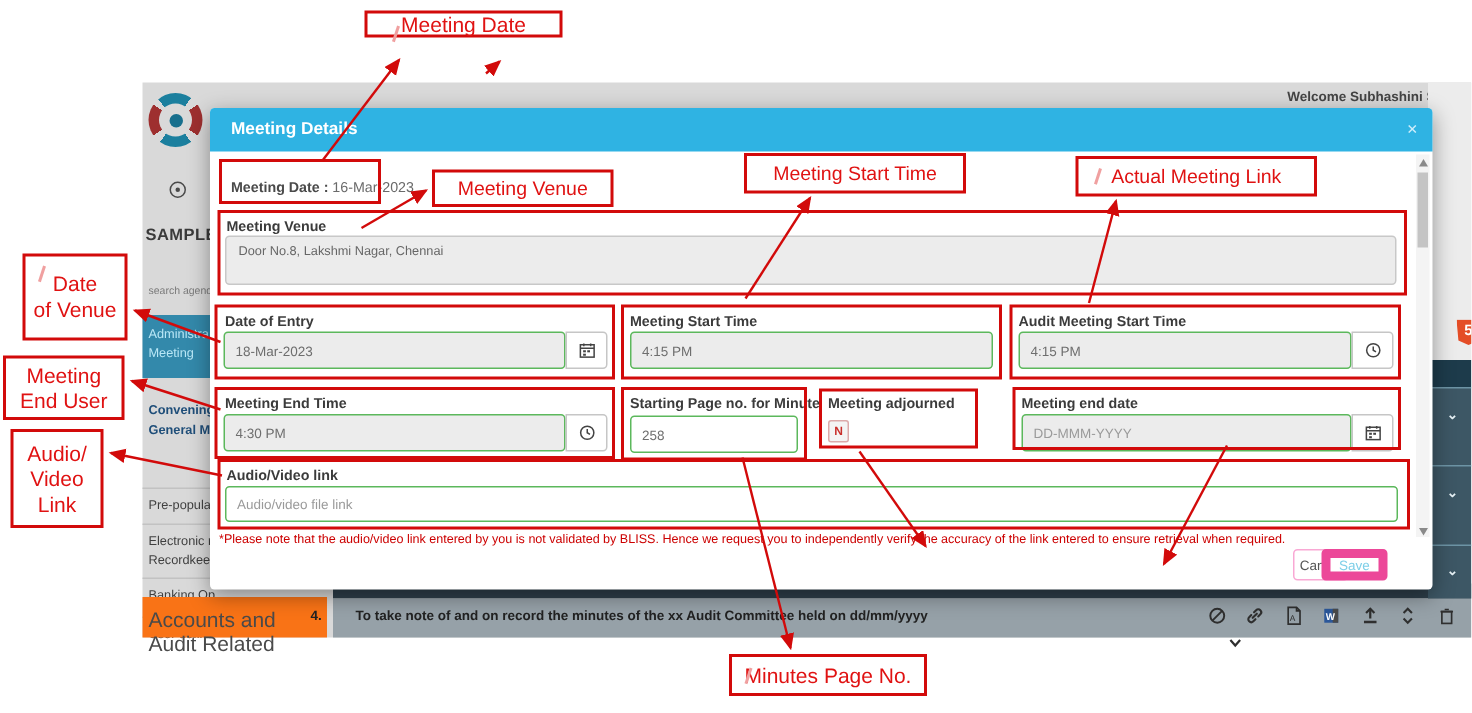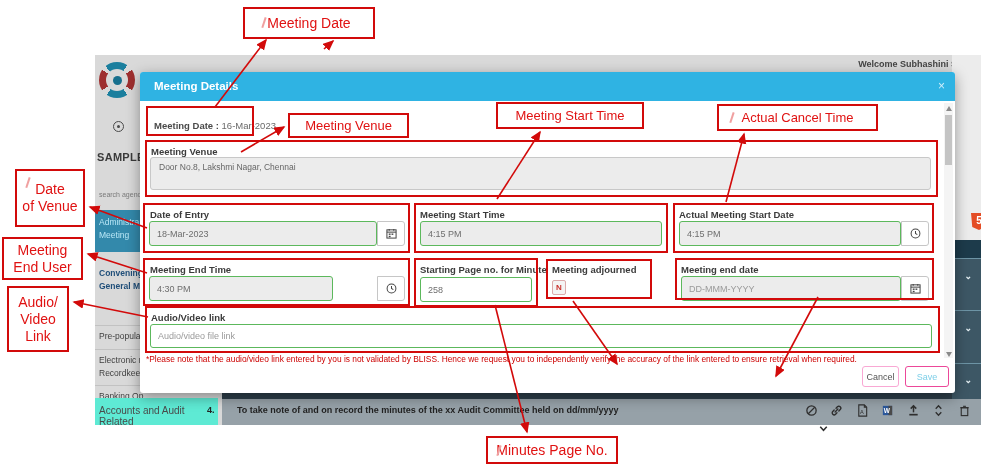--- a/index.html
+++ b/index.html
@@ -22,21 +22,21 @@
 
   .sidebar { position:absolute; left:0; top:130px; width:123px; bottom:0; }
   .sb-search { position:absolute; left:4px; top:6px; font-size:7px; color:#7a7a7a; }
   .sb-item { position:absolute; left:0; width:123px; font-size:8.5px; color:#3f3f3f; padding-left:4px; line-height:13px; }
   .sb-sel { background:#3389ab; color:#b9e7f6; padding-top:6px; height:42px; }
   .sb-navy { color:#1f4e79; font-weight:bold; }
   .sb-sep { border-top:1px solid #c2c2c2; }
 
   .bottom-dark { position:absolute; left:127px; right:0; top:334px; height:10px; background:#2e3f4a; }
   .bottom-row { position:absolute; left:127px; right:0; top:344px; height:26px; background:#96a1a8; }
-  .bottom-cell { position:absolute; left:0; top:343px; width:123px; height:27px; background:#5eead4; font-size:10px; color:#4a4a4a; padding:7px 0 0 4px; }
+  .bottom-cell { position:absolute; left:0; top:343px; width:123px; height:27px; background:#f97316; font-size:14px; color:#4a4a4a; padding:7px 0 0 4px; }
   .agenda-text { position:absolute; left:142px; top:350px; font-size:9px; font-weight:bold; color:#222; white-space:nowrap; }
   .agenda-num { position:absolute; left:112px; top:350px; font-size:9px; font-weight:bold; color:#222; }
   .row-icons { position:absolute; top:349px; height:16px; }
   .row-icons svg { display:inline-block; vertical-align:top; }
 
   .right-col { position:absolute; right:0; top:0; width:29px; height:370px; }
   .rc-white { position:absolute; right:0; top:0; width:29px; height:185px; background:#ececec; }
   .rc-navy { position:absolute; right:0; top:185px; width:29px; height:18px; background:#1d3b4b; }
   .rc-slate { position:absolute; right:0; top:203px; width:29px; height:141px; background:#3d5765; }
   .rc-sep { position:absolute; right:0; width:29px; border-top:1px solid #6d94a5; }
@@ -61,21 +61,21 @@
     border:1px solid #c8c8c8; border-radius:3px; font-size:8.5px; color:#666; padding:4px 8px; }
   .md-label { position:absolute; left:14px; top:48px; font-size:9.5px; font-weight:bold; color:#4a4a4a; }
   .md-value { font-weight:normal; color:#6a6a6a; }
   .n-badge { position:absolute; left:412px; top:208px; width:14px; height:15px; background:#f4f4f4;
     border:1px solid #dcaaaa; border-radius:2px; color:#c9302c; font-size:8px; font-weight:bold;
     text-align:center; line-height:14px; }
   .m-note { position:absolute; left:6px; top:282px; width:792px; font-size:8.4px; color:#cc0000; white-space:nowrap; overflow:hidden; }
   .btn { position:absolute; top:294px; height:21px; background:#fff; border-radius:3px; font-size:9px;
     font-family:"Liberation Sans",sans-serif; cursor:pointer; }
   .btn-cancel { left:722px; width:37px; border:1px solid #f9a8d4; color:#555; }
-  .btn-save { left:765px; width:44px; border:1px solid #ec4899; color:#7ecfe8; }
+  .btn-save { left:741px; width:44px; border:6px solid #ec4899; color:#7ecfe8; }
   .m-scroll { position:absolute; right:2px; top:31px; width:9px; height:255px; background:#f4f4f4; }
   .m-thumb { position:absolute; right:3px; top:43px; width:7px; height:50px; background:#c4c4c4; }
   .scr-arrow { position:absolute; right:3px; width:0; height:0; border-left:3.5px solid transparent; border-right:3.5px solid transparent; }
   .scr-up { top:34px; border-bottom:5px solid #8a8a8a; }
   .scr-down { top:280px; border-top:5px solid #8a8a8a; }
 
   
   .ann-rect { position:absolute; border:2px solid #d20a0a; z-index:20; pointer-events:none; }
   .callout { position:absolute; border:2px solid #d20a0a; background:#fff; z-index:22; color:#e01212;
     font-size:14px; display:flex; flex-direction:column; align-items:center; justify-content:center;
@@ -208,31 +208,31 @@
           <line x1="8.5" y1="1" x2="8.5" y2="3" stroke="#444" stroke-width="1.1"></line>
           <rect x="3" y="6" width="2" height="1.5" fill="#444"></rect>
           <rect x="6" y="6" width="2" height="1.5" fill="#444"></rect>
           <rect x="3" y="8.5" width="2" height="1.5" fill="#444"></rect>
         </svg>
     </div>
 
     <div class="m-label" style="left:280px; top:137px;">Meeting Start Time</div>
     <input class="m-input" style="left: 280px; top: 149px; width: 242px;" readonly="" value="4:15 PM">
 
-    <div class="m-label" style="left:539px; top:137px;">Actual Meeting Start Date</div>
+    <div class="m-label" style="left:539px; top:137px;">Audit Meeting Start Time</div>
     <input class="m-input" style="left: 539px; top: 149px; width: 222px;" readonly="" value="4:15 PM">
     <div class="icon-btn" style="left:761px; top:149px;">
       <svg width="11" height="11" viewBox="0 0 12 12">
           <circle cx="6" cy="6" r="4.8" fill="none" stroke="#444" stroke-width="1.1"></circle>
           <path d="M6 3.2 V6 L8 7.2" fill="none" stroke="#444" stroke-width="1.1"></path>
         </svg>
     </div>
 
     <div class="m-label" style="left:10px; top:192px;text-align:center;">Meeting End Time</div>
-    <input class="m-input" style="left: 9px; top: 204px; width: 184px;" readonly="" value="4:30 PM">
+    <input class="m-input" style="left: 9px; top: 204px; width: 228px;" readonly="" value="4:30 PM">
     <div class="icon-btn" style="left:237px; top:204px;">
       <svg width="11" height="11" viewBox="0 0 12 12">
           <circle cx="6" cy="6" r="4.8" fill="none" stroke="#444" stroke-width="1.1"></circle>
           <path d="M6 3.2 V6 L8 7.2" fill="none" stroke="#444" stroke-width="1.1"></path>
         </svg>
     </div>
 
     <div class="m-label" style="left:280px; top:192px;">Starting Page no. for Minute</div>
     <input class="m-input white" style="left: 280px; top: 205px; width: 112px;" value="258">
 
@@ -291,33 +291,33 @@
       <line x1="726" y1="202" x2="744" y2="134"></line>
       <line x1="147" y1="228" x2="90" y2="207"></line>
       <line x1="147" y1="273" x2="88" y2="254"></line>
       <line x1="148" y1="317" x2="74" y2="302"></line>
       <line x1="495" y1="305" x2="527" y2="432"></line>
       <line x1="573" y1="301" x2="617" y2="364"></line>
       <line x1="818" y1="297" x2="776" y2="376"></line>
     </g>
   </svg>
 
-  <div class="callout" style="left:243px; top:7px; width:132px; height:32px;">
+  <div class="callout" style="left:243px; top:7px; width:132px; height:18px;">
     <span class="stub" style="left:18px; top:8px;"></span>
     <div>Meeting Date</div>
   </div>
   <div class="callout" style="left:288px; top:113px; width:121px; height:25px; font-size:13px;">
     <div>Meeting Venue</div>
   </div>
   <div class="callout" style="left:496px; top:102px; width:148px; height:27px; font-size:13px;">
     <div>Meeting Start Time</div>
   </div>
   <div class="callout" style="left:717px; top:104px; width:161px; height:27px; font-size:13px;">
     <span class="stub" style="left:12px; top:6px;"></span>
-    <div>Actual Cancel Time</div>
+    <div>Actual Meeting Link</div>
   </div>
   <div class="callout" style="left:15px; top:169px; width:70px; height:58px;">
     <span class="stub" style="left:10px; top:6px;"></span>
     <div>Date</div>
     <div>of Venue</div>
   </div>
   <div class="callout" style="left:2px; top:237px; width:81px; height:43px;">
     <div>Meeting</div>
     <div>End User</div>
   </div>

